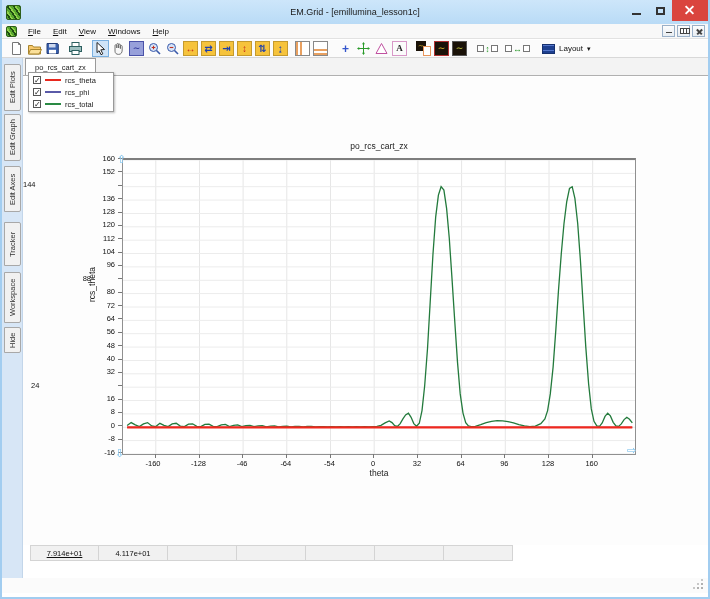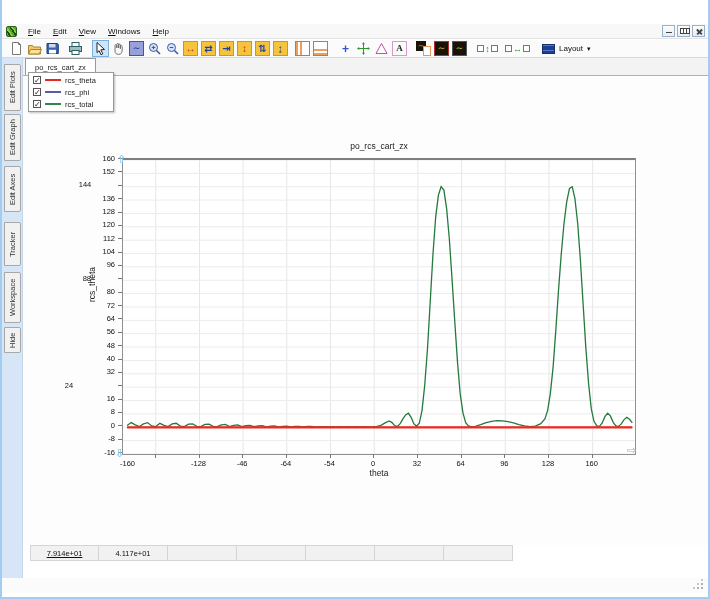--- a/index.html
+++ b/index.html
@@ -75,20 +75,33 @@
   .ct-vals .cell{width:69px;height:16px;background:#f1f1f1;border:1px solid #d4d4d4;border-left:none;text-align:center;font-size:7.5px;color:#111;line-height:15px;}
   .ct-vals .cell:first-child{border-left:1px solid #d4d4d4;text-decoration:underline;}
   .statusbar{position:absolute;left:0;right:0;top:578px;height:15px;background:#fbfbfb;}
   .grip{position:absolute;right:5px;bottom:4px;width:2px;height:2px;background:#b0b0b0;box-shadow:-4px 0 #b0b0b0,0 -4px #b0b0b0,-8px 0 #c8c8c8,0 -8px #c8c8c8,-4px -4px #c8c8c8;}
 </style>
 </head>
 <body>
 
 <div class="window">
 
+  <div class="titlebar">
+    <div class="logo"></div>
+    <div class="title">EM.Grid - [emillumina_lesson1c]</div>
+    <div class="winbtns">
+      <div class="wb">
+          <span class="minbar"></span>
+        </div>
+      <div class="wb">
+          <span class="maxbox"></span>
+        </div>
+      <div class="wb close"></div>
+    </div>
+  </div>
 
   <div class="menubar">
     <div class="logo small"></div>
     <div class="menu-items" id="menuitems">
         <div class="menu-item"><span class="u">F</span>ile</div>
         <div class="menu-item"><span class="u">E</span>dit</div>
         <div class="menu-item"><span class="u">V</span>iew</div>
         <div class="menu-item"><span class="u">W</span>indows</div>
         <div class="menu-item"><span class="u">H</span>elp</div>
       </div>
@@ -323,21 +336,21 @@
           <polyline points="4.1,267.3 509.3,267.3" fill="none" stroke="#5a5aa8" stroke-width="1"></polyline>
           <polyline points="4.1,265.6 8.2,262.6 12.3,264.8 16.4,266.6 20.5,263.9 24.6,262.6 28.7,265.9 32.8,266.6 36.9,263.3 41.0,265.3 45.1,266.6 49.2,263.9 53.2,263.3 57.3,266.1 61.4,266.6 65.5,264.1 69.6,263.8 73.7,266.4 77.8,266.6 81.9,264.4 86.0,264.1 90.1,266.4 94.2,266.6 98.3,264.8 102.4,264.4 106.5,266.6 110.6,265.3 114.7,264.9 118.8,266.6 122.9,265.6 127.0,265.3 131.1,266.6 135.2,265.9 139.3,265.6 143.4,266.8 147.5,266.1 151.6,265.9 155.6,266.8 159.7,266.3 163.8,266.1 167.9,266.8 172.0,266.4 176.1,266.3 180.2,266.8 184.3,266.4 188.4,266.4 192.5,266.8 196.6,266.6 200.7,266.6 204.8,266.8 208.9,266.6 213.0,266.8 217.1,266.6 221.2,266.8 225.3,266.6 229.4,266.8 233.5,266.6 237.6,266.8 241.7,266.6 245.8,266.8 249.9,266.6 254.0,266.4 258.0,265.3 262.1,262.9 266.2,260.9 269.0,262.6 271.7,265.6 274.4,266.4 277.2,263.6 279.9,258.9 282.6,254.9 285.4,253.2 288.1,257.3 290.8,263.6 293.5,266.3 296.3,263.3 299.0,250.6 301.7,225.5 304.5,188.8 307.2,142.0 309.9,95.2 312.7,56.8 315.4,35.1 318.1,26.7 320.9,30.1 323.6,48.4 326.3,78.5 329.0,118.6 331.8,162.0 334.5,202.1 337.2,233.9 340.0,253.1 342.7,262.6 345.4,265.9 348.2,266.6 352.3,266.3 357.7,264.6 363.2,262.6 368.6,261.3 374.1,260.6 379.6,260.8 385.0,261.6 390.5,262.9 395.9,264.6 401.4,265.9 406.9,266.6 412.3,266.1 417.8,263.6 421.9,258.9 424.6,250.6 427.3,233.9 430.1,207.1 432.8,170.4 435.5,130.3 438.3,93.5 441.0,63.5 443.7,41.8 446.5,28.4 449.2,26.7 451.9,38.4 454.7,63.5 457.4,100.2 460.1,143.7 462.8,187.1 465.6,223.8 468.3,248.9 471.0,261.3 473.8,265.9 476.5,266.3 479.2,262.9 482.0,256.4 484.7,253.2 487.4,255.9 490.2,262.3 492.9,265.9 495.6,266.4 498.3,263.9 501.1,259.6 503.8,257.3 506.5,259.3 509.3,262.9" fill="none" stroke="#237a3c" stroke-width="1.3"></polyline>
           <polyline points="4.1,267.3 509.3,267.3" fill="none" stroke="#f0281e" stroke-width="2.2"></polyline>
         </svg>
       </div>
     <div id="chartlabels">
         <div class="tick-label" style="left:0;width:92px;top:76.5px;text-align:right">160</div>
         <div class="tick-mark" style="left:95px;top:81.0px;width:4px;height:1px"></div>
         <div class="tick-label" style="left:0;width:92px;top:89.9px;text-align:right">152</div>
         <div class="tick-mark" style="left:95px;top:94.4px;width:4px;height:1px"></div>
-        <div class="tick-label" style="left:16px;width:92px;top:103.2px;text-align:center">144</div>
+        <div class="tick-label" style="left:0;width:92px;top:103.2px;text-align:left">144</div>
         <div class="tick-mark" style="left:95px;top:107.7px;width:4px;height:1px"></div>
         <div class="tick-label" style="left:0;width:92px;top:116.6px;text-align:right">136</div>
         <div class="tick-mark" style="left:95px;top:121.1px;width:4px;height:1px"></div>
         <div class="tick-label" style="left:0;width:92px;top:130.0px;text-align:right">128</div>
         <div class="tick-mark" style="left:95px;top:134.5px;width:4px;height:1px"></div>
         <div class="tick-label" style="left:0;width:92px;top:143.3px;text-align:right">120</div>
         <div class="tick-mark" style="left:95px;top:147.8px;width:4px;height:1px"></div>
         <div class="tick-label" style="left:0;width:92px;top:156.7px;text-align:right">112</div>
         <div class="tick-mark" style="left:95px;top:161.2px;width:4px;height:1px"></div>
         <div class="tick-label" style="left:0;width:92px;top:170.0px;text-align:right">104</div>
@@ -353,33 +366,33 @@
         <div class="tick-label" style="left:0;width:92px;top:236.9px;text-align:right">64</div>
         <div class="tick-mark" style="left:95px;top:241.4px;width:4px;height:1px"></div>
         <div class="tick-label" style="left:0;width:92px;top:250.2px;text-align:right">56</div>
         <div class="tick-mark" style="left:95px;top:254.7px;width:4px;height:1px"></div>
         <div class="tick-label" style="left:0;width:92px;top:263.6px;text-align:right">48</div>
         <div class="tick-mark" style="left:95px;top:268.1px;width:4px;height:1px"></div>
         <div class="tick-label" style="left:0;width:92px;top:277.0px;text-align:right">40</div>
         <div class="tick-mark" style="left:95px;top:281.5px;width:4px;height:1px"></div>
         <div class="tick-label" style="left:0;width:92px;top:290.3px;text-align:right">32</div>
         <div class="tick-mark" style="left:95px;top:294.8px;width:4px;height:1px"></div>
-        <div class="tick-label" style="left:0;width:92px;top:303.7px;text-align:center">24</div>
+        <div class="tick-label" style="left:8px;width:92px;top:303.7px;text-align:left">24</div>
         <div class="tick-mark" style="left:95px;top:308.2px;width:4px;height:1px"></div>
         <div class="tick-label" style="left:0;width:92px;top:317.0px;text-align:right">16</div>
         <div class="tick-mark" style="left:95px;top:321.5px;width:4px;height:1px"></div>
         <div class="tick-label" style="left:0;width:92px;top:330.4px;text-align:right">8</div>
         <div class="tick-mark" style="left:95px;top:334.9px;width:4px;height:1px"></div>
         <div class="tick-label" style="left:0;width:92px;top:343.8px;text-align:right">0</div>
         <div class="tick-mark" style="left:95px;top:348.3px;width:4px;height:1px"></div>
         <div class="tick-label" style="left:0;width:92px;top:357.1px;text-align:right">-8</div>
         <div class="tick-mark" style="left:95px;top:361.6px;width:4px;height:1px"></div>
         <div class="tick-label" style="left:0;width:92px;top:370.5px;text-align:right">-16</div>
         <div class="tick-mark" style="left:95px;top:375.0px;width:4px;height:1px"></div>
-        <div class="tick-label" style="left:97px;top:382px;width:40px;text-align:left">-160</div>
+        <div class="tick-label" style="left:110px;top:382px;width:40px;text-align:center">-160</div>
         <div class="tick-mark" style="left:131.8px;top:377px;width:1px;height:4px"></div>
         <div class="tick-label" style="left:155.5px;top:382px;width:40px;text-align:center">-128</div>
         <div class="tick-mark" style="left:175.5px;top:377px;width:1px;height:4px"></div>
         <div class="tick-label" style="left:199.1px;top:382px;width:40px;text-align:center">-46</div>
         <div class="tick-mark" style="left:219.1px;top:377px;width:1px;height:4px"></div>
         <div class="tick-label" style="left:242.8px;top:382px;width:40px;text-align:center">-64</div>
         <div class="tick-mark" style="left:262.8px;top:377px;width:1px;height:4px"></div>
         <div class="tick-label" style="left:286.5px;top:382px;width:40px;text-align:center">-54</div>
         <div class="tick-mark" style="left:306.5px;top:377px;width:1px;height:4px"></div>
         <div class="tick-label" style="left:330.2px;top:382px;width:40px;text-align:center">0</div>

